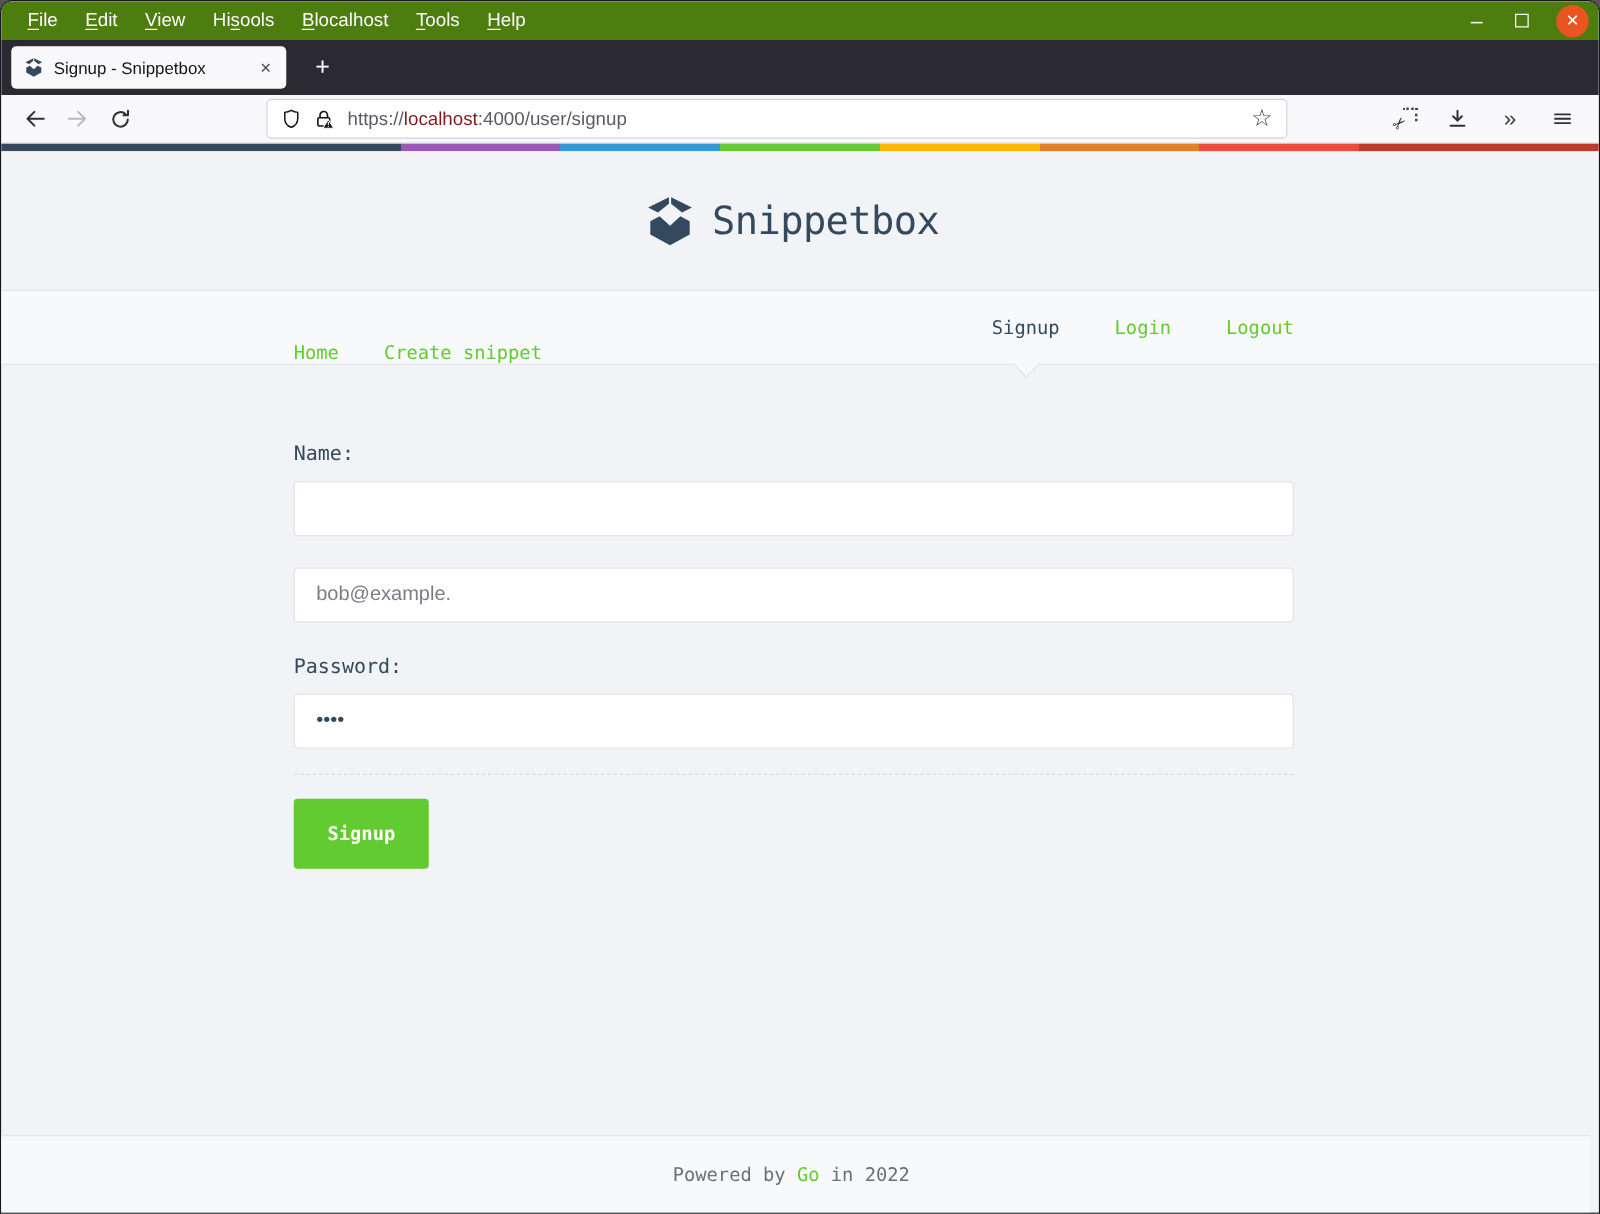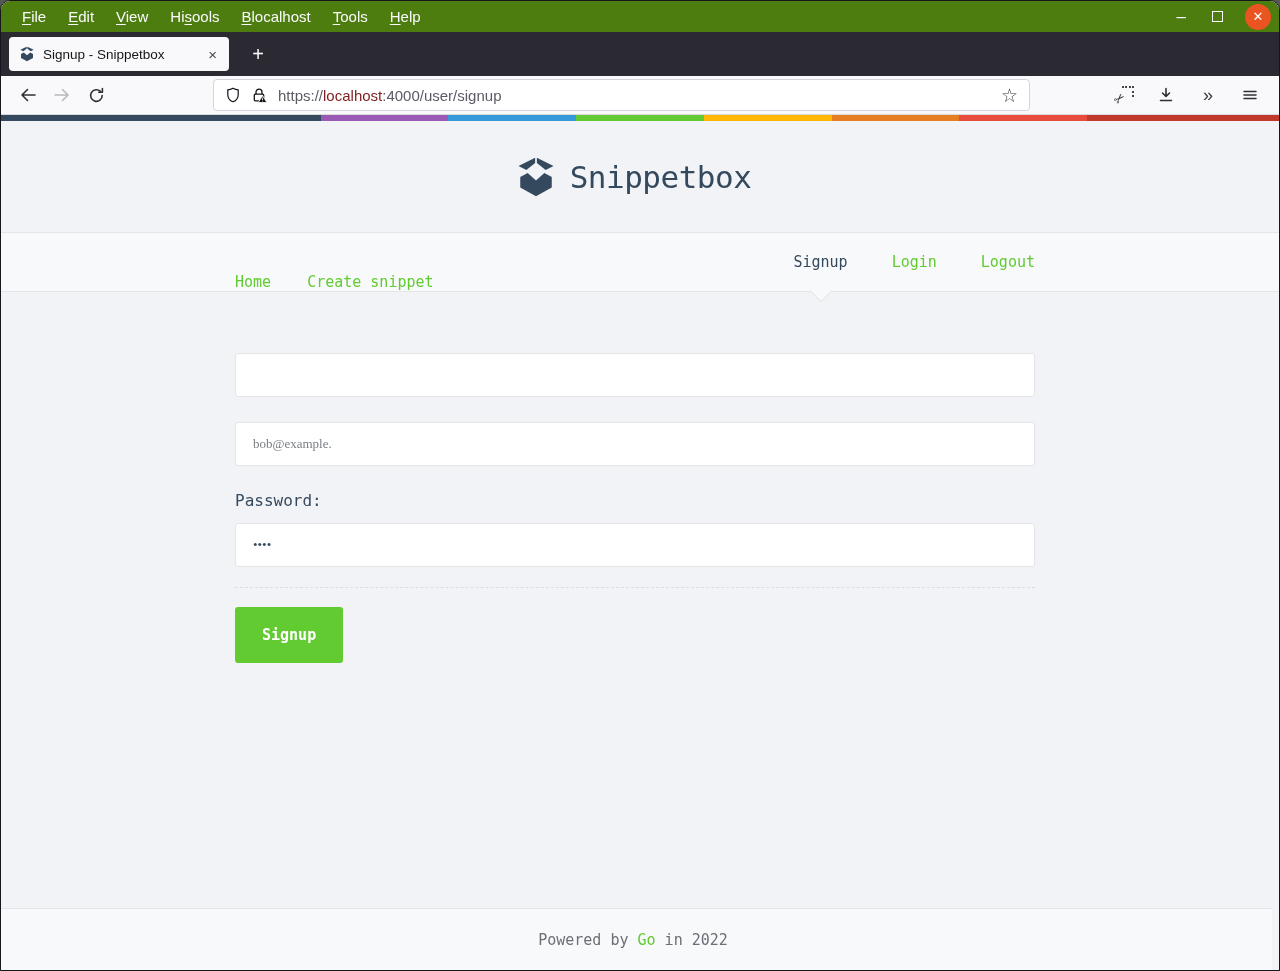--- a/index.html
+++ b/index.html
@@ -62,22 +62,22 @@
   .nav-link { color:#62cb31; text-decoration:none; cursor:pointer; }
   .nav-link.live { color:#34495e; position:relative; cursor:default; }
   .nav-link.live::after { content:''; position:absolute; left:50%; margin-left:-8px; bottom:-28px;
       width:15px; height:15px; background:#f7f9fa; border-left:1px solid #e4e5e7;
       border-bottom:1px solid #e4e5e7; transform:rotate(-45deg); z-index:5; }
 
   .site-main { flex:1; }
   .form-wrap { width:800px; margin-left:234px; padding-top:61px; }
   .form-label { display:block; font-size:16px; margin-bottom:13px; color:#34495e; }
   .field { display:block; width:100%; height:44px; background:#fff; border:1px solid #e4e5e7;
-           border-radius:3px; padding:0 17px; font-family:Liberation Serif, serif;
-           font-size:13px; color:#34495e; margin-bottom:25px; outline:none; }
+           border-radius:3px; padding:0 17px; font-family:Liberation Sans, sans-serif;
+           font-size:16px; color:#34495e; margin-bottom:25px; outline:none; }
   .field.muted { color:#797e84; }
   .field.last { margin-bottom:20px; }
   .separator { border:none; border-top:1px dashed #dcdde0; margin-bottom:19px; }
   .submit-btn { display:inline-block; background:#62cb31; color:#fff; border:none; border-radius:3px;
                 font-family:"DejaVu Sans Mono", monospace; font-size:15px; font-weight:bold;
                 padding:19px 27px; cursor:pointer; }
 
   .site-footer { height:62px; background:#f7f9fa; border-top:1px solid #e4e5e7; display:flex;
                  align-items:center; justify-content:center; font-size:15px; color:#6b6f76;
                  flex:none; transform:translateX(-7px); }
@@ -201,20 +201,21 @@
         <div class="nav-right">
           <a class="nav-link live">Signup</a>
           <a class="nav-link">Login</a>
           <a class="nav-link">Logout</a>
         </div>
       </div>
     </div>
 
     <div class="site-main">
       <div class="form-wrap">
+        <label class="form-label">Name:</label>
         <input class="field" type="text" value="" style="">
         <input class="field muted" type="text" value="bob@example." style="">
         <label class="form-label">Password:</label>
         <input class="field last" type="text" value="••••" style="">
         <hr class="separator">
         <button class="submit-btn">Signup</button>
       </div>
     </div>
 
     <div class="site-footer">

